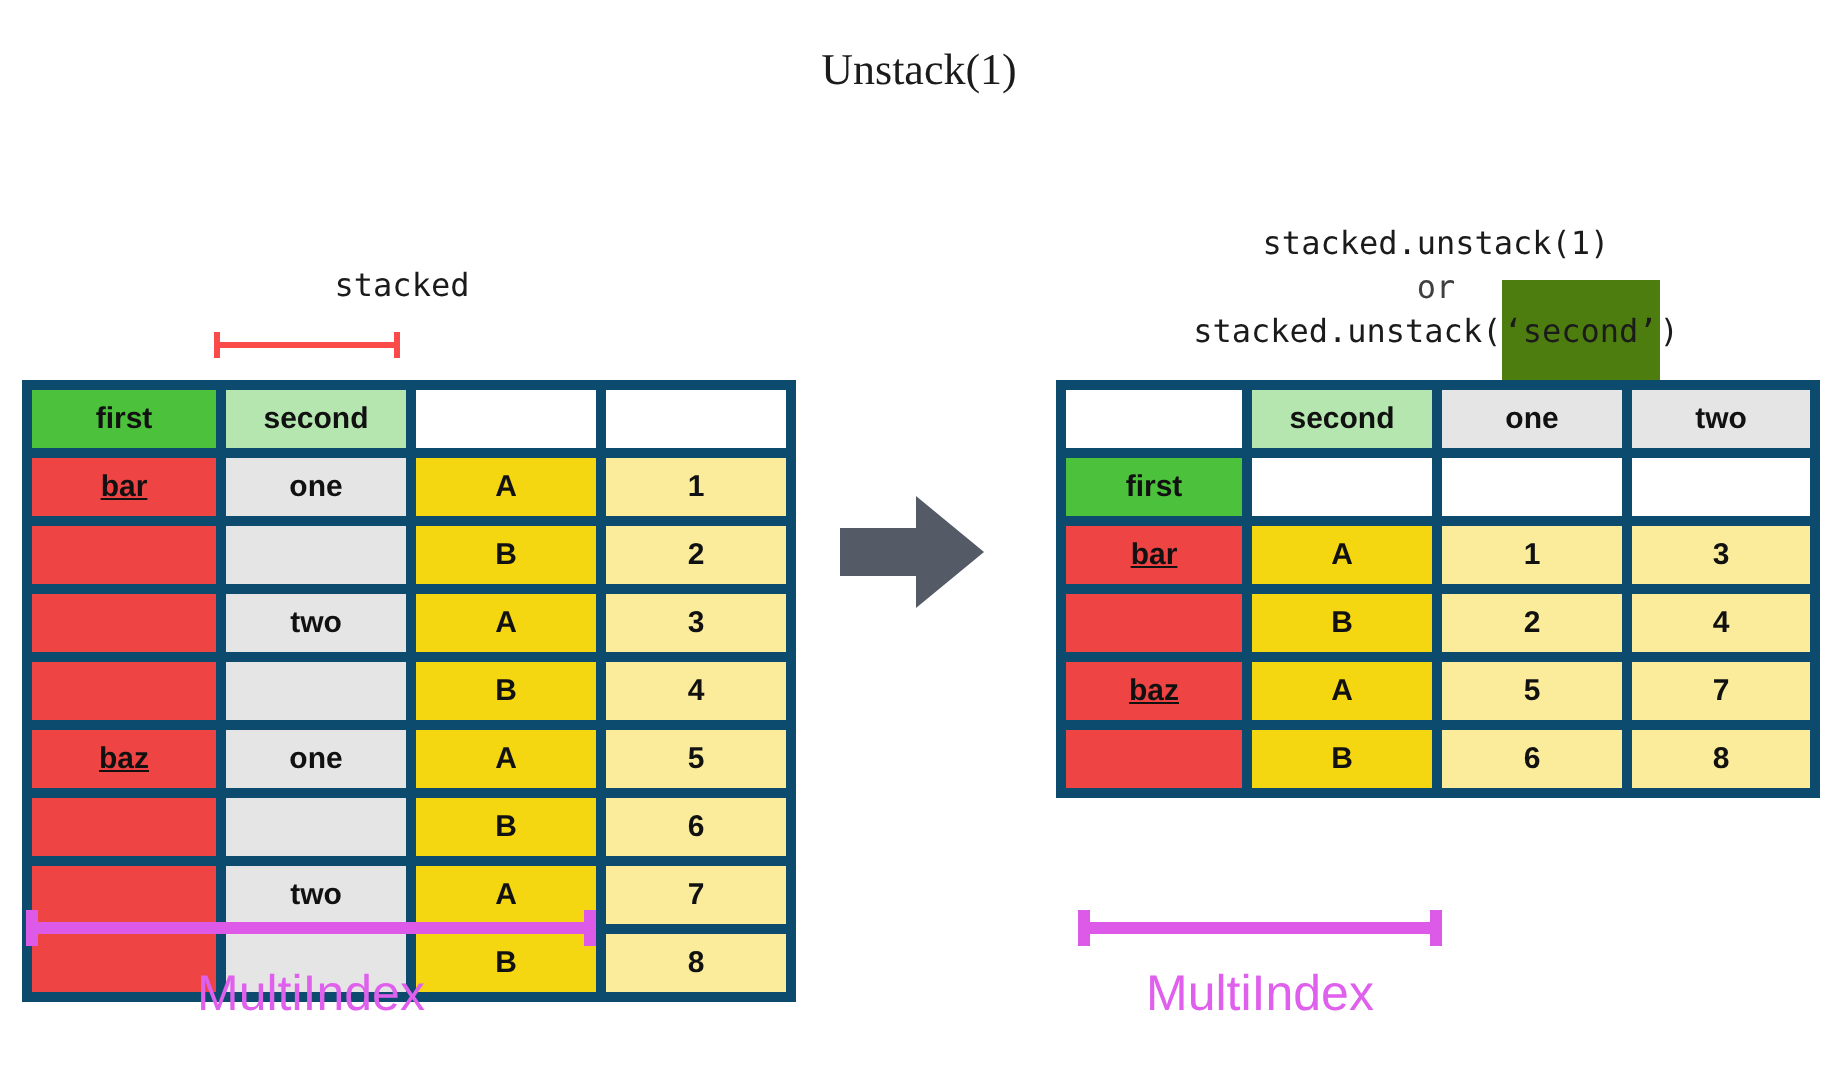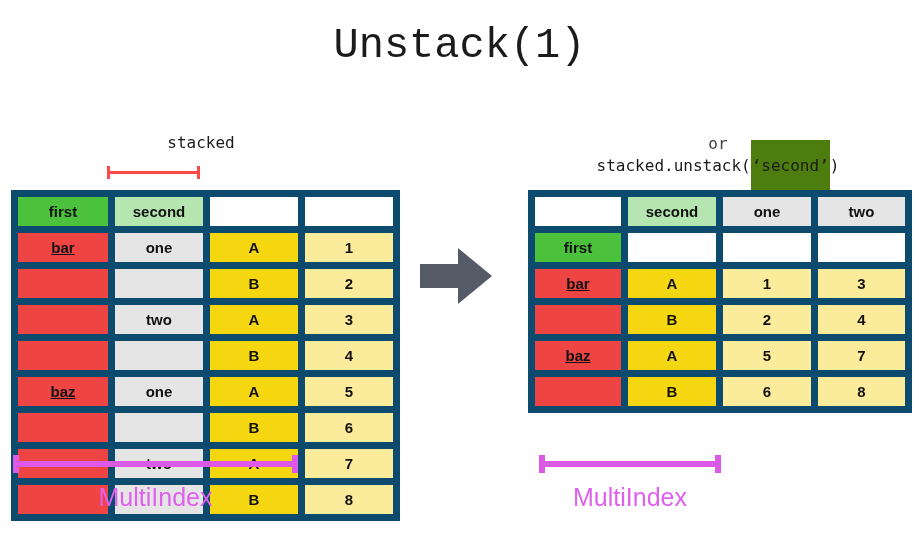--- a/index.html
+++ b/index.html
@@ -16,22 +16,22 @@
     color: #111111;
   }
 
   
   .title {
     position: absolute;
     top: 22px;
     left: 0;
     width: 919px;
     text-align: center;
-    font-family: Liberation Mono, monospace;
-    font-size: 42px;
+    font-family: Liberation Serif, serif;
+    font-size: 22px;
     color: #1b1b1b;
     letter-spacing: 0px;
   }
 
   
   .caption-left {
     position: absolute;
     left: 11px;
     top: 133px;
     width: 380px;
@@ -60,21 +60,21 @@
     padding: 16px 1px;
   }
 
   
   .grid {
     position: absolute;
     border-collapse: collapse;
     table-layout: fixed;
   }
   .grid td {
-    border: 7px solid #0c4a6e;
+    border: 5px solid #0c4a6e;
     text-align: center;
     vertical-align: middle;
     font-size: 15px;
     font-weight: bold;
     padding: 0;
     color: #111111;
   }
 
   
   #table-stacked { left: 11px; top: 190px; }
@@ -250,21 +250,21 @@
   <div class="bar"></div>
   <div class="cap r"></div>
 </div>
 <div class="mi-label" id="mi-label-left">MultiIndex</div>
 
 <svg class="arrow" viewBox="0 0 72 56">
   <polygon points="0,16 38,16 38,0 72,28 38,56 38,40 0,40" fill="#545b66"></polygon>
 </svg>
 
 <div class="caption-right">
-  <br>
+  <span>stacked.unstack(1)</span><br>
   <span class="caption-or">or</span>
   <span>stacked.unstack(</span><span class="hl-green">‘second’</span><span>)</span>
 </div>
 
 <table class="grid" id="table-unstacked">
   <colgroup>
     <col class="r-c0">
       <col class="r-c1">
       <col class="r-c2">
       <col class="r-c3">

